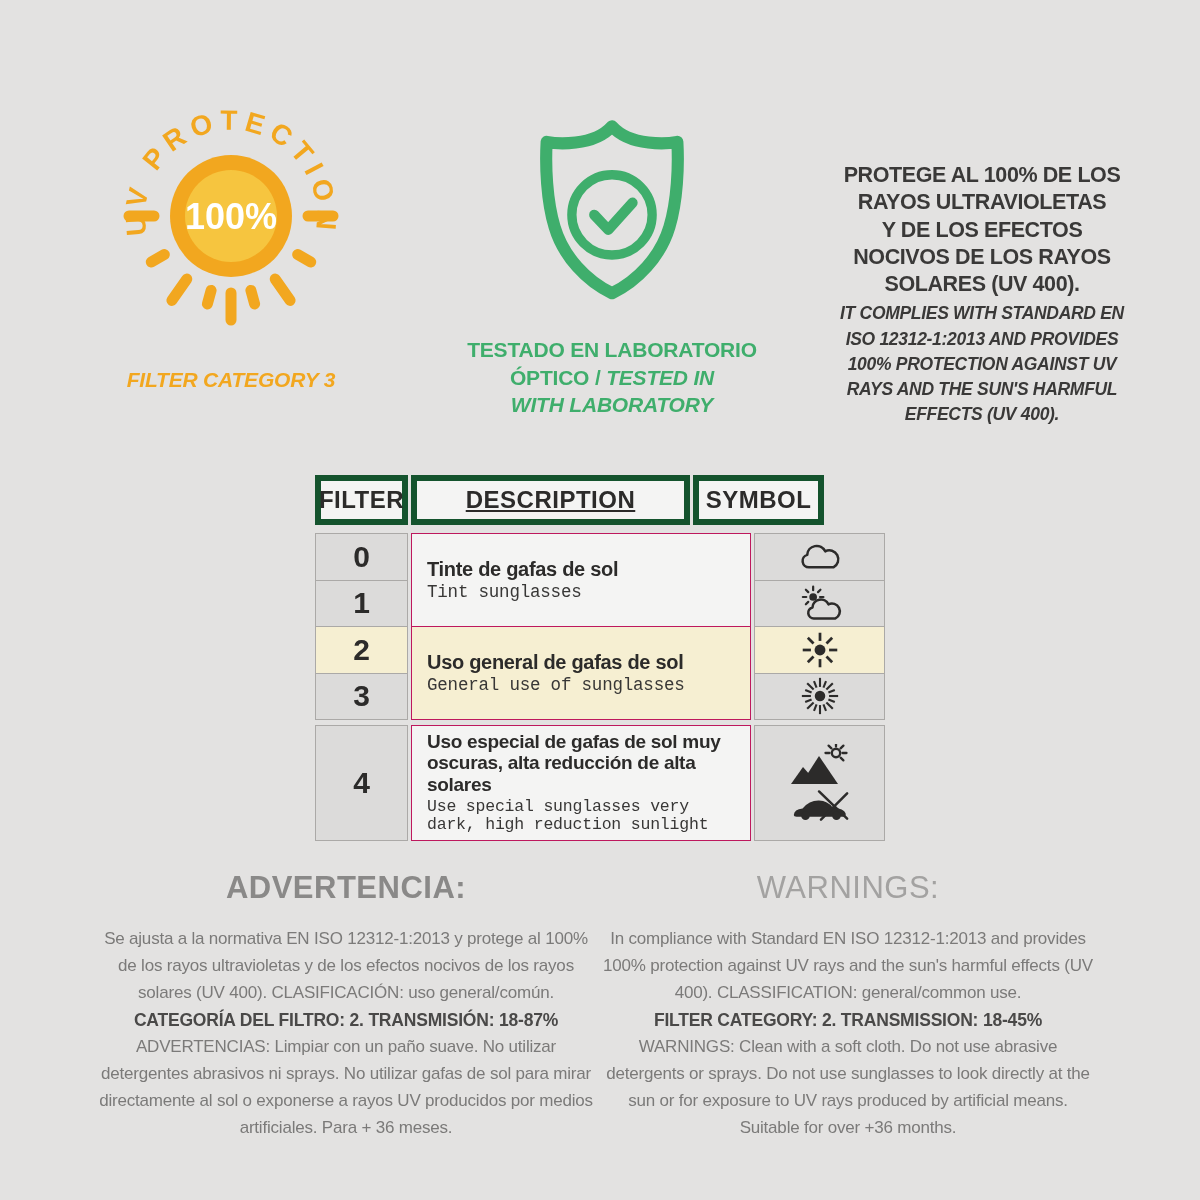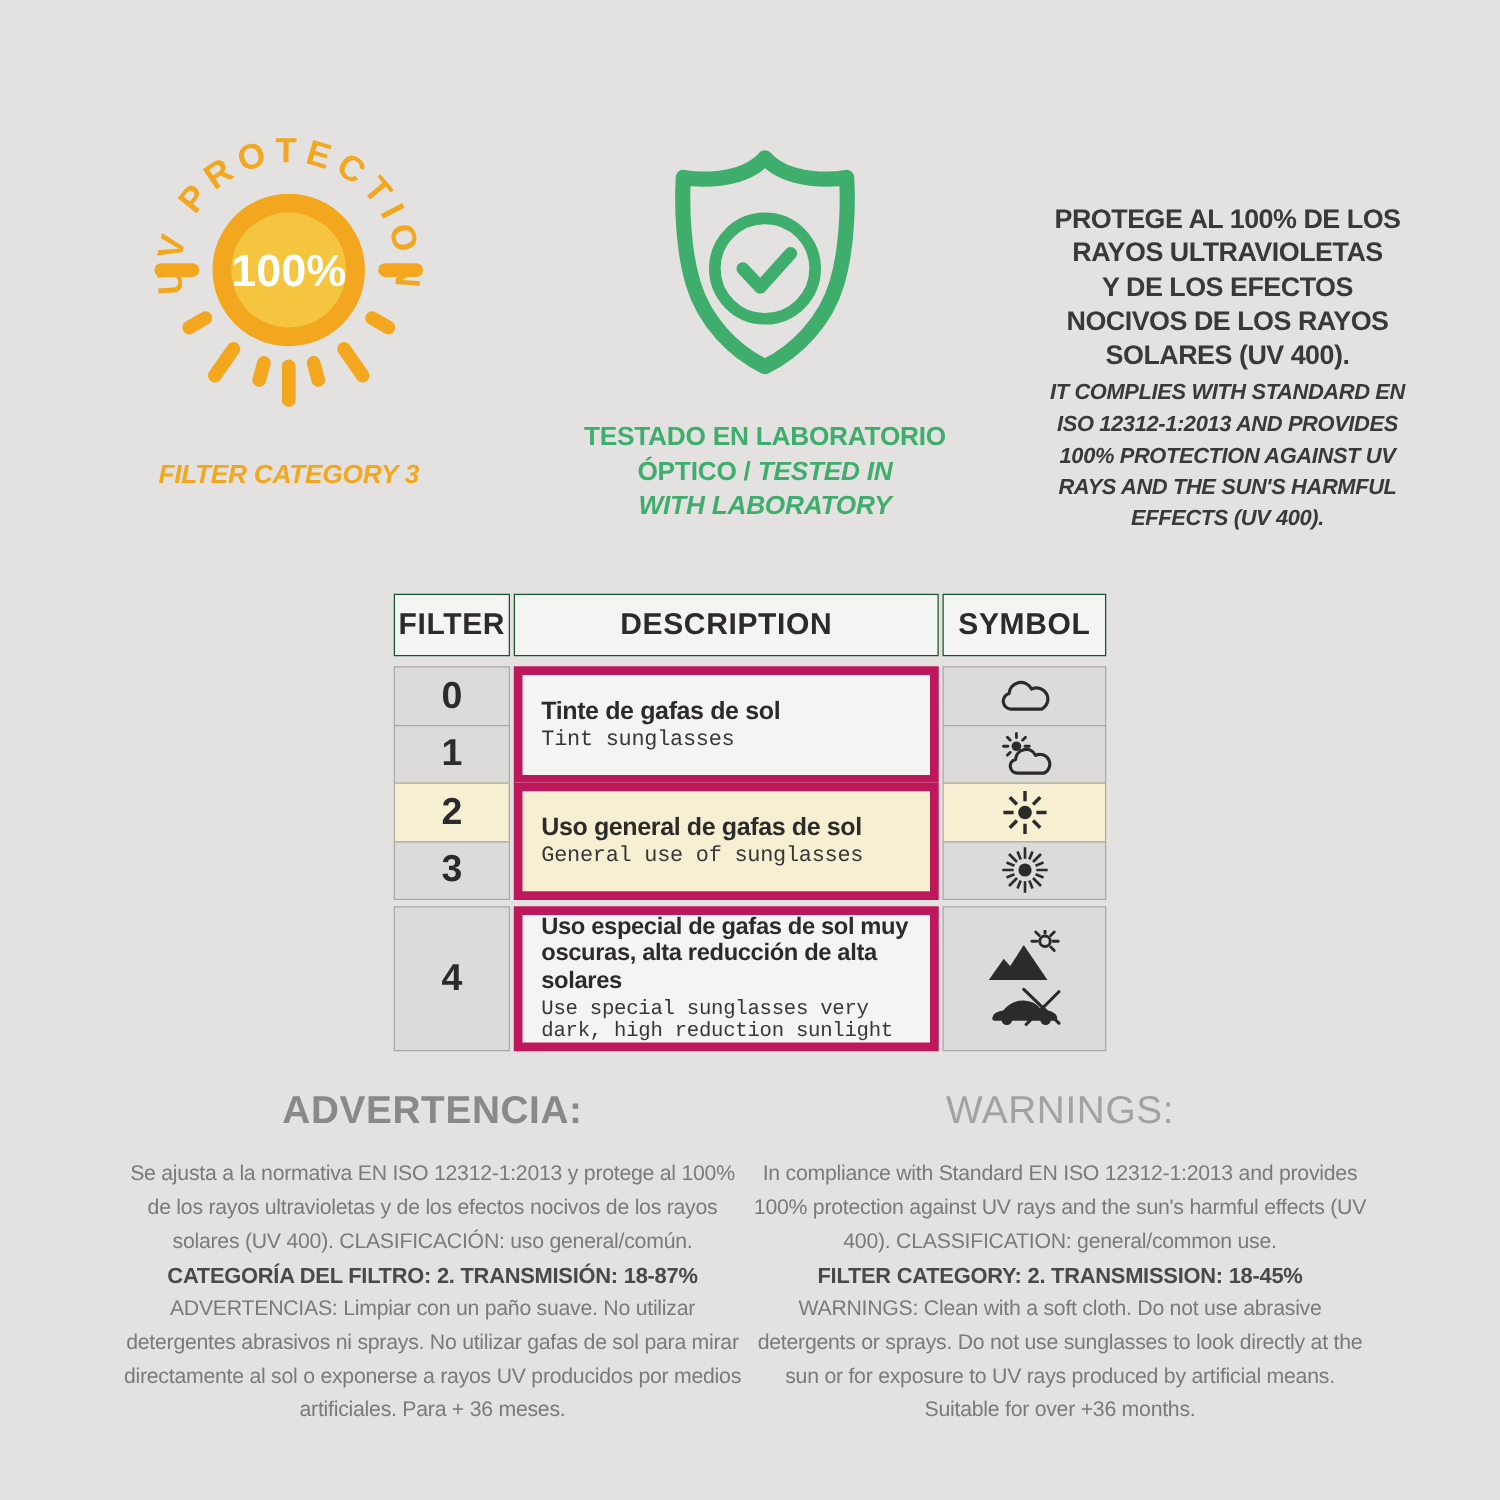--- a/index.html
+++ b/index.html
@@ -17,34 +17,34 @@
   .shield-caption{margin-top:16px;color:#3fae6c;font-weight:bold;font-size:21px;line-height:1.32;letter-spacing:-0.2px;}
   .shield-caption .it{font-style:italic;}
 
   .protect-block{position:absolute;left:826px;top:162px;width:288px;text-align:center;color:#3a3938;margin-left:12px;}
   .protect-es{font-weight:bold;font-size:21.5px;line-height:1.27;letter-spacing:-0.4px;white-space:pre-line;}
   .protect-en{margin-top:3px;font-weight:bold;font-style:italic;font-size:17.5px;line-height:1.43;letter-spacing:-0.3px;white-space:pre-line;}
 
   
   .tbl{position:absolute;left:315px;top:475px;width:570px;}
   .t-hdr{display:flex;gap:3px;height:50px;margin-bottom:8px;}
-  .hcell{background:#f4f4f3;border:1px solid #14532d;display:flex;align-items:center;justify-content:center;
+  .hcell{background:#f4f4f3;border:6px solid #14532d;display:flex;align-items:center;justify-content:center;
          font-weight:bold;font-size:24px;letter-spacing:0.5px;color:#2c2b2a;box-sizing:border-box;}
-  .c-fil{width:93px;} .c-desc{width:340px;} .c-sym{width:131px;}
+  .c-fil{width:93px;} .c-desc{width:279px;text-decoration:underline;} .c-sym{width:131px;}
 
   .t-group{display:flex;gap:3px;}
   .t-group.g2{margin-top:-1px;}
   .t-group.g3{margin-top:5px;}
   .stackcol{width:93px;display:flex;flex-direction:column;box-sizing:border-box;}
   .symcol{width:131px;}
   .cellbox{flex:1;border:1px solid #aba9a7;background:#dcdbda;display:flex;align-items:center;justify-content:center;box-sizing:border-box;}
   .cellbox + .cellbox{margin-top:-1px;}
   .cream{background:#f6efd2;}
   .fnum{font-weight:bold;font-size:30px;color:#2c2b2a;}
-  .dcell{width:340px;border:7px solid #be185d;background:#f4f4f3;box-sizing:border-box;
+  .dcell{width:340px;border:1px solid #be185d;background:#f4f4f3;box-sizing:border-box;
          display:flex;flex-direction:column;justify-content:center;padding:6px 8px 6px 15px;}
   .dcell.cream{background:#f6efd2;}
   .d-es{font-weight:bold;font-size:20px;line-height:1.12;color:#2c2b2a;letter-spacing:-0.3px;}
   .d-en{font-size:17.5px;line-height:1.12;color:#383736;margin-top:3px;letter-spacing:-0.2px;font-family:Liberation Mono, monospace;}
   .g1,.g2{height:94px;}
   .g3{height:116px;}
   .sym-stack{display:flex;flex-direction:column;align-items:center;justify-content:center;gap:3px;}
 
   
   .warn{position:absolute;top:870px;text-align:center;}

